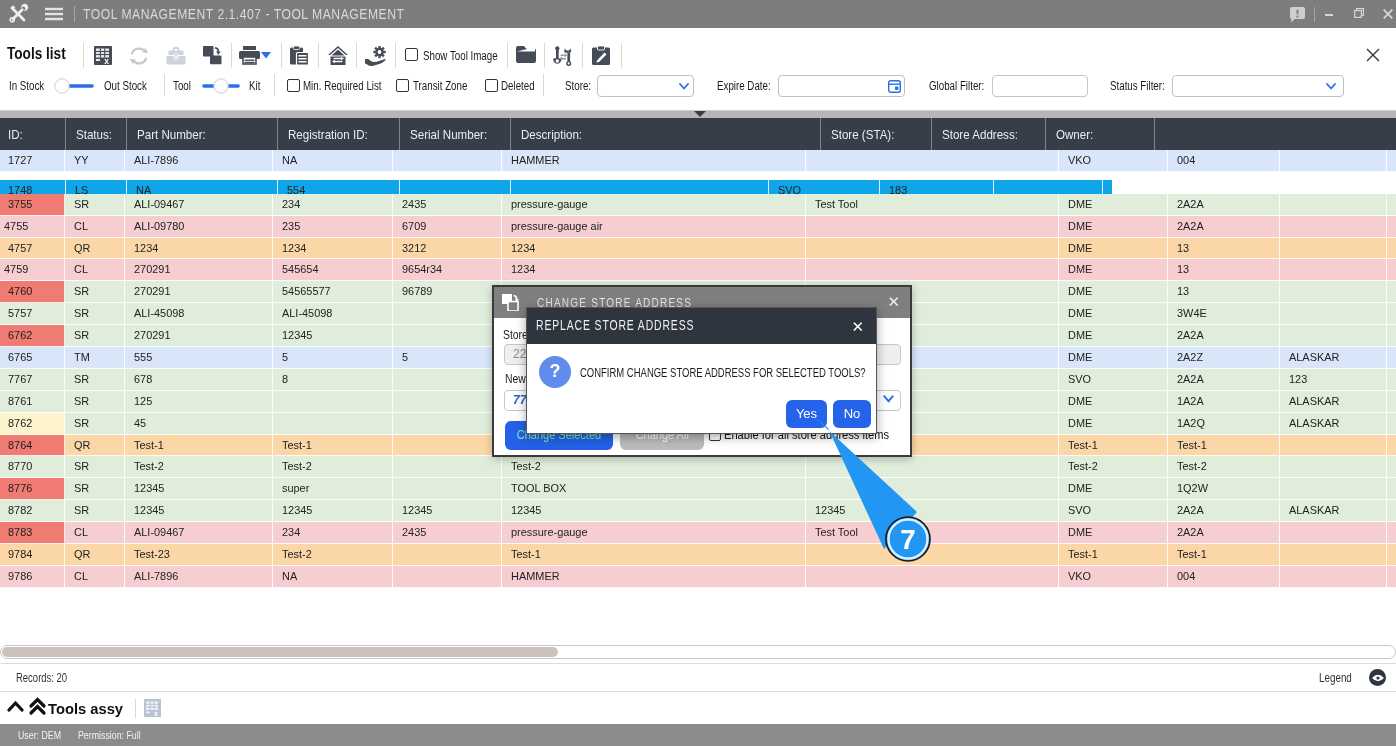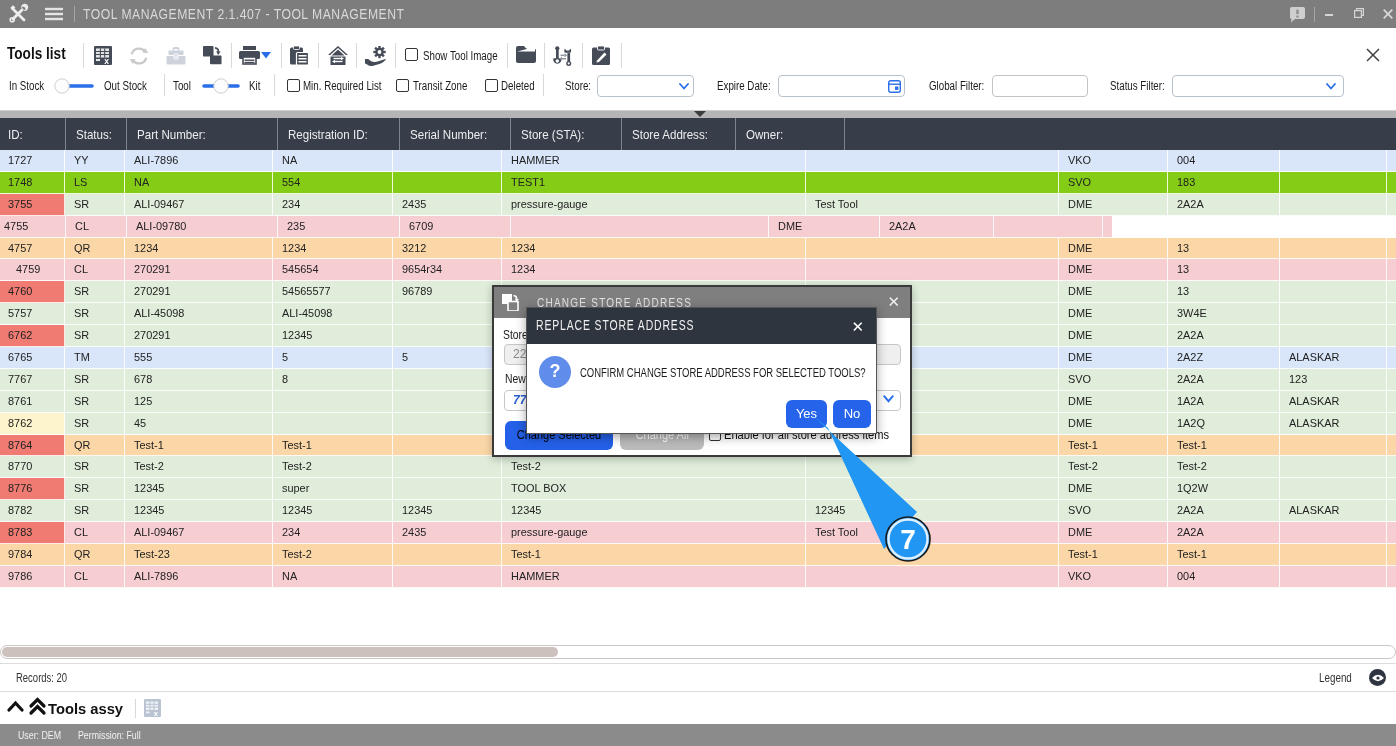--- a/index.html
+++ b/index.html
@@ -32,21 +32,21 @@
 #thead { position:absolute; top:118px; left:0; width:1396px; height:32px; background:#373d49; display:flex; }
 #thead .c { height:32px; line-height:33px; color:#edeef0; font-size:13px; padding-left:10px; border-right:1px solid #7e848e; overflow:hidden; white-space:nowrap; }
 #thead .c i, .r .c i { display:inline-block; font-style:normal; transform:scaleX(0.89); transform-origin:0 50%; }
 .r .c i { transform:scaleX(0.95); }
 #rows { position:absolute; top:150px; left:0; width:1396px; }
 .r { display:flex; height:21.9px; }
 .r .c { height:21.9px; line-height:21px; font-size:11.5px; color:#222; padding-left:9px; border-right:1px solid rgba(255,255,255,0.85); border-bottom:1px solid rgba(255,255,255,0.85); overflow:hidden; white-space:nowrap; }
 .c0{width:66px;} .c1{width:61px;} .c2{width:151px;} .c3{width:122px;} .c4{width:111px;}
 .c5{width:310px;} .c6{width:258px;} .c7{width:111px;} .c8{width:114px;} .c9{width:109px;}
 .c10{width:5px; border-right:none !important;}
-.blue .c{background:#d9e6fa;} .gray .c{background:#84cc16;} .green .c{background:#dfedda;}
+.blue .c{background:#d9e6fa;} .gray .c{background:#0ea5e9;margin-top:8px;} .green .c{background:#dfedda;}
 .pink .c{background:#f6ced2;} .orange .c{background:#fbd7a7;}
 .idred{background:#ef7b72 !important;} .idyel{background:#fdf3cd !important;}
 
 
 #sbtrack { position:absolute; top:645px; left:0px; width:1396px; height:14px; background:#fff; border:1px solid #ccc6c4; border-radius:7px; }
 #sbthumb { position:absolute; top:647px; left:2px; width:556px; height:10px; background:#ccc1bd; border-radius:5px; }
 #recrow { position:absolute; top:663px; left:0; width:1396px; height:29px; border-top:1px solid #dcdcdc; border-bottom:1px solid #dcdcdc; background:#fff; }
 #records { position:absolute; left:16px; top:671px; font-size:12px; color:#333; transform:scaleX(0.79); transform-origin:0 50%; }
 #legend { position:absolute; left:1319px; top:671px; font-size:12px; color:#333; transform:scaleX(0.82); transform-origin:0 50%; }
 #eyecirc { position:absolute; left:1369px; top:669px; width:17px; height:17px; border-radius:50%; background:#2e3540; }
@@ -56,21 +56,21 @@
 #statusbar { position:absolute; top:724px; left:0; width:1396px; height:22px; background:#8b8b8b; }
 #statusbar span { position:absolute; top:5px; font-size:11px; color:#f2f2f2; transform:scaleX(0.8); transform-origin:0 50%; }
 
 
 #dlg1 { position:absolute; left:492px; top:285px; width:420px; height:172px; background:#fff; border:2px solid #3a3a3a; box-shadow:0 2px 8px rgba(0,0,0,0.25); }
 #dlg1bar { position:absolute; left:0; top:0; width:100%; height:31px; background:#7f7f7f; }
 #dlg1title { position:absolute; left:43px; top:8px; font-size:13px; color:#e4e4e4; letter-spacing:1.6px; transform:scaleX(0.77); transform-origin:0 50%; white-space:nowrap; }
 #dlg1x { position:absolute; right:10px; top:6px; color:#f0f0f0; font-size:15px; }
 .dlbl { position:absolute; font-size:13px; color:#222; transform:scaleX(0.8); transform-origin:0 50%; white-space:nowrap; }
 .dinput { position:absolute; left:10px; width:397px; height:21px; border:1px solid #c6c6c6; border-radius:4px; font-size:12px; line-height:19px; padding-left:8px; }
-#dbtn1 { position:absolute; left:11px; top:134px; width:108px; height:29px; background:#2461e8; border-radius:6px; color:#000000; font-size:12.5px; text-align:center; line-height:29px; }
+#dbtn1 { position:absolute; left:11px; top:134px; width:108px; height:29px; background:#2461e8; border-radius:6px; color:#86efac; font-size:12.5px; text-align:center; line-height:29px; }
 #dbtn2 { position:absolute; left:126px; top:134px; width:84px; height:29px; background:#bbbbbb; border-radius:6px; color:#fff; font-size:12.5px; text-align:center; line-height:29px; }
 #dcb { position:absolute; left:215px; top:142px; width:12px; height:12px; border:1.6px solid #333; border-radius:2px; }
 #dcbl { position:absolute; left:230px; top:141px; font-size:12.5px; color:#111; white-space:nowrap; transform:scaleX(0.89); transform-origin:0 50%; }
 
 #dlg2 { position:absolute; left:526px; top:307px; width:351px; height:127px; background:#fff; border:1px solid #555; box-shadow:0 3px 10px rgba(0,0,0,0.35); }
 #dlg2bar { position:absolute; left:0; top:0; width:100%; height:36px; background:#2f353f; }
 #dlg2title { position:absolute; left:9px; top:9px; font-size:14.5px; color:#f0f0f0; letter-spacing:1.2px; transform:scaleX(0.72); transform-origin:0 50%; white-space:nowrap; }
 #dlg2x { position:absolute; right:12px; top:10px; color:#fff; font-size:15px; }
 #qcirc { position:absolute; left:12px; top:48px; width:32px; height:32px; border-radius:50%; background:#608ceb; color:#fff; font-size:18px; font-weight:bold; text-align:center; line-height:31px; }
 #qtext { position:absolute; left:53px; top:58px; font-size:12px; color:#1c1c1c; white-space:nowrap; transform:scaleX(0.79); transform-origin:0 50%; }
@@ -300,20 +300,21 @@
 
 <div id="band"></div>
 <div id="bandtri"></div>
 
 <div id="thead">
   <div class="c c0" style="padding-left:8px"><i>ID:</i></div>
     <div class="c c1"><i>Status:</i></div>
   <div class="c c2"><i>Part Number:</i></div>
     <div class="c c3"><i>Registration ID:</i></div>
   <div class="c c4"><i>Serial Number:</i></div>
+    <div class="c c5"><i>Description:</i></div>
     <div class="c c7"><i>Store (STA):</i></div>
   <div class="c c8"><i>Store Address:</i></div>
     <div class="c c9"><i>Owner:</i></div>
     <div class="c c10"></div>
 </div>
 <div id="rows">
 <div class="r blue">
       <div class="c c0" style="padding-left:8px"><i>1727</i></div>
       <div class="c c1"><i>YY</i></div>
       <div class="c c2"><i>ALI-7896</i></div>
@@ -325,21 +326,20 @@
       <div class="c c8"><i>004</i></div>
       <div class="c c9"><i></i></div>
       <div class="c c10"></div>
     </div>
 <div class="r gray">
       <div class="c c0" style="padding-left:8px"><i>1748</i></div>
       <div class="c c1"><i>LS</i></div>
       <div class="c c2"><i>NA</i></div>
       <div class="c c3"><i>554</i></div>
       <div class="c c4"><i></i></div>
-      <div class="c c5"><i>TEST1</i></div>
       <div class="c c6"><i></i></div>
       <div class="c c7"><i>SVO</i></div>
       <div class="c c8"><i>183</i></div>
       <div class="c c9"><i></i></div>
       <div class="c c10"></div>
     </div>
 <div class="r green">
       <div class="c c0 idred" style="padding-left:8px"><i>3755</i></div>
       <div class="c c1"><i>SR</i></div>
       <div class="c c2"><i>ALI-09467</i></div>
@@ -351,41 +351,42 @@
       <div class="c c8"><i>2A2A</i></div>
       <div class="c c9"><i></i></div>
       <div class="c c10"></div>
     </div>
 <div class="r pink">
       <div class="c c0" style="padding-left:4px"><i>4755</i></div>
       <div class="c c1"><i>CL</i></div>
       <div class="c c2"><i>ALI-09780</i></div>
       <div class="c c3"><i>235</i></div>
       <div class="c c4"><i>6709</i></div>
+      <div class="c c5"><i>pressure-gauge air</i></div>
       <div class="c c6"><i></i></div>
       <div class="c c7"><i>DME</i></div>
       <div class="c c8"><i>2A2A</i></div>
       <div class="c c9"><i></i></div>
       <div class="c c10"></div>
     </div>
 <div class="r orange">
       <div class="c c0" style="padding-left:8px"><i>4757</i></div>
       <div class="c c1"><i>QR</i></div>
       <div class="c c2"><i>1234</i></div>
       <div class="c c3"><i>1234</i></div>
       <div class="c c4"><i>3212</i></div>
       <div class="c c5"><i>1234</i></div>
       <div class="c c6"><i></i></div>
       <div class="c c7"><i>DME</i></div>
       <div class="c c8"><i>13</i></div>
       <div class="c c9"><i></i></div>
       <div class="c c10"></div>
     </div>
 <div class="r pink">
-      <div class="c c0" style="padding-left:16px"><i>4759</i></div>
+      <div class="c c0" style="padding-left:4px"><i>4759</i></div>
       <div class="c c1"><i>CL</i></div>
       <div class="c c2"><i>270291</i></div>
       <div class="c c3"><i>545654</i></div>
       <div class="c c4"><i>9654r34</i></div>
       <div class="c c5"><i>1234</i></div>
       <div class="c c6"><i></i></div>
       <div class="c c7"><i>DME</i></div>
       <div class="c c8"><i>13</i></div>
       <div class="c c9"><i></i></div>
       <div class="c c10"></div>

